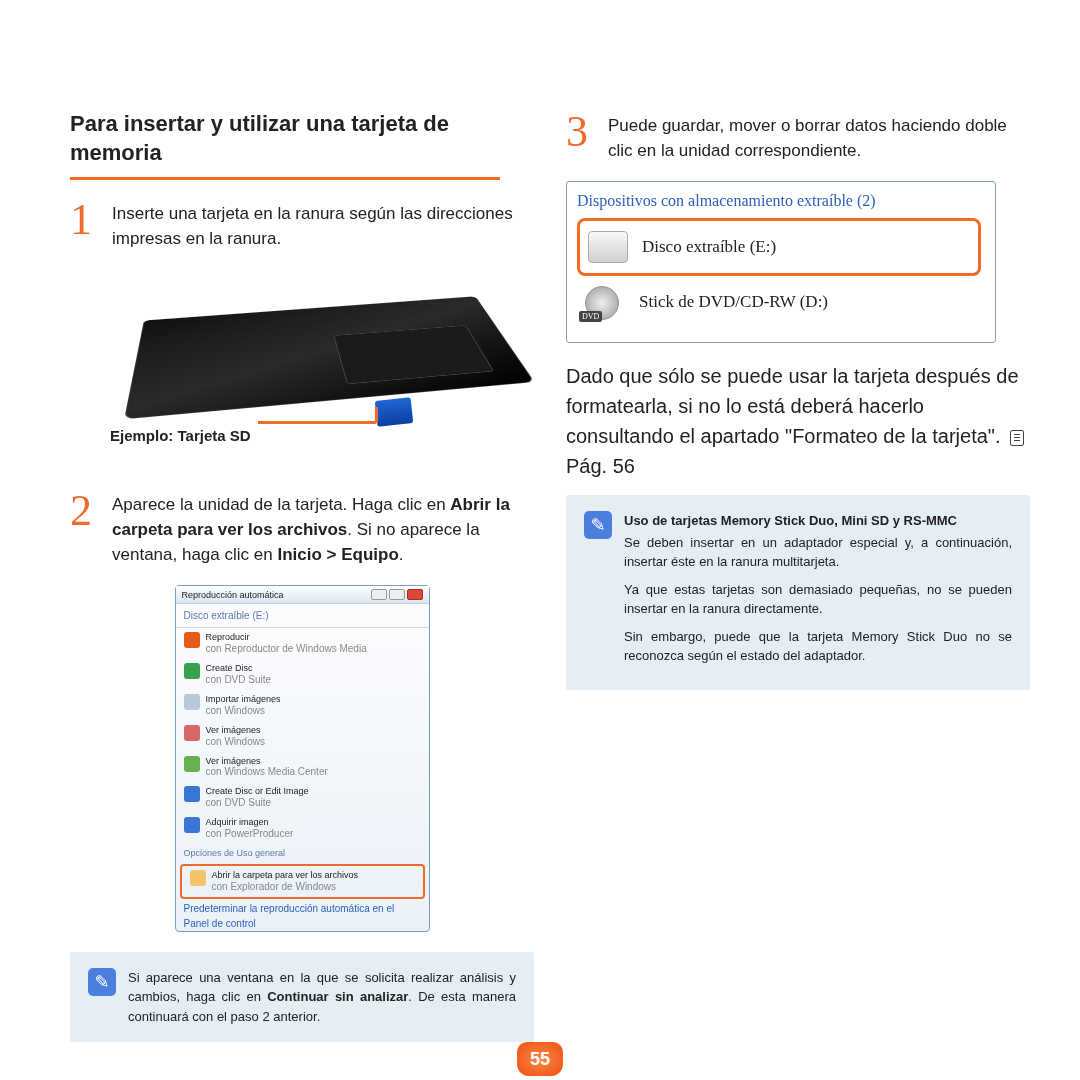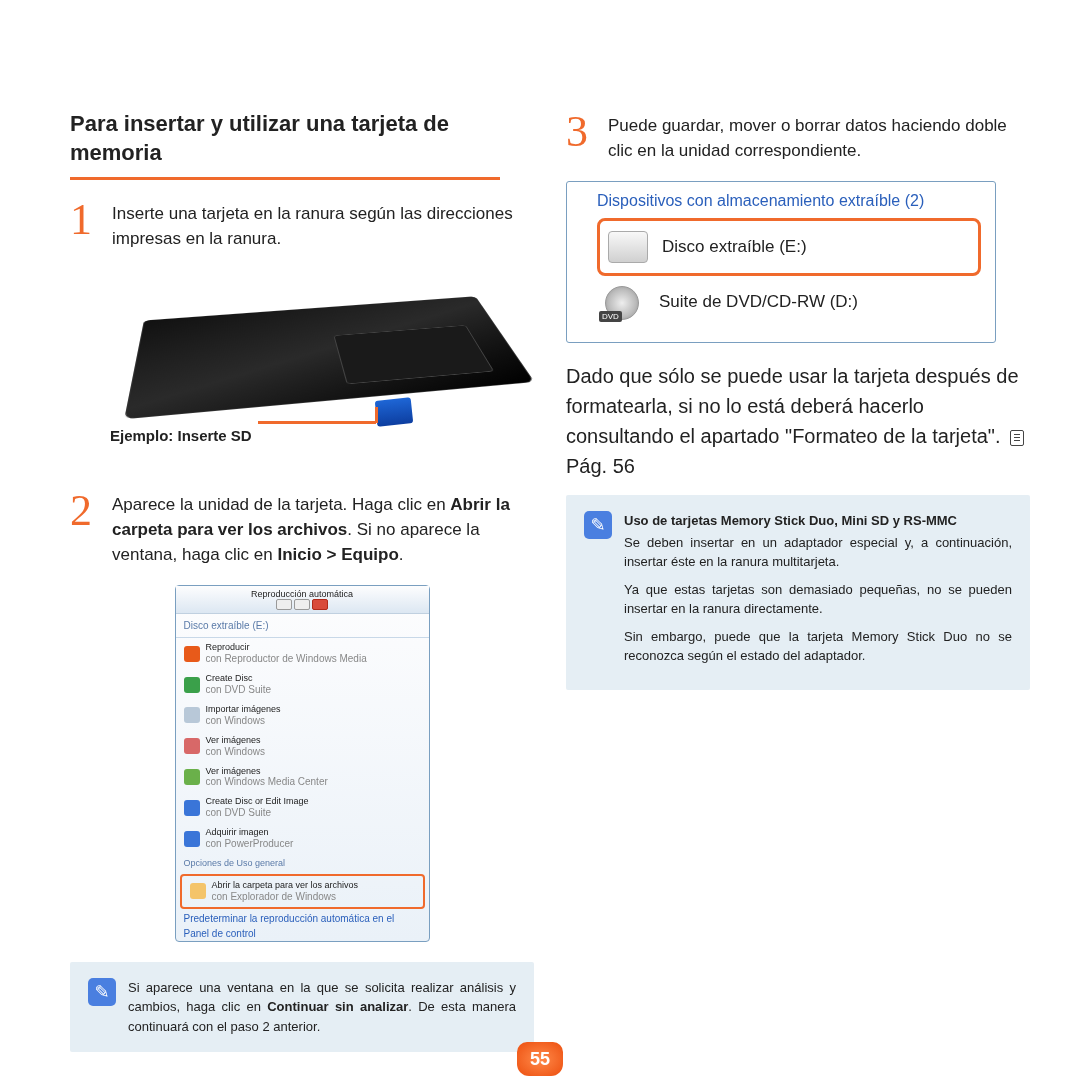--- a/index.html
+++ b/index.html
@@ -110,43 +110,43 @@
     background: linear-gradient(#fdfdfe,#eaf1f8);
     font-size: 9px;
   }
   .autoplay-title{
     background: linear-gradient(#fdfdfe,#dce7f2);
     border-bottom:1px solid #c0d0e0;
     padding:3px 6px;
     display:flex;
     align-items:center;
     justify-content:space-between;
-    flex-direction:column;
   }
   .wbtns{display:flex;gap:2px}
   .wbtn{width:16px;height:11px;border:1px solid #999;background:#eee;border-radius:2px}
   .wbtn.close{background:#d94a3a;border-color:#b02a1a}
   .autoplay-sub{padding:6px 8px;color:#5a7aa8;font-size:10px;border-bottom:1px solid #c8d8e8}
-  .ap-item{display:flex;gap:6px;padding:4px 8px;align-items:center}
+  .ap-item{display:flex;gap:6px;padding:4px 8px;align-items:flex-start}
   .ap-ico{width:16px;height:16px;flex-shrink:0;border-radius:3px}
   .ap-text{line-height:1.2}
   .ap-main{color:#222}
   .ap-below{color:#888;font-size:10px}
   .ap-grp{color:#5a7aa8;padding:4px 8px;font-size:9px}
   .ap-highlight{border:2px solid #f06a2c;border-radius:4px;margin:2px 4px}
   .ap-link{color:#2a5fbb;padding:2px 8px;font-size:10px}
 
   
   .devices {
     border:1px solid #7a9fc0;
     border-radius:3px;
-    padding:10px 14px 14px 30px;
+    padding:10px 14px 14px 10px;
     background:#fff;
     margin:6px 0 18px 0;
     width:430px;
+    font-family:Liberation Serif, serif;
   }
   .devices-title{color:#2a5fbb;font-size:16px;margin-bottom:8px}
   .dev-row{display:flex;align-items:center;gap:14px;padding:10px 8px}
   .dev-row.hl{border:3px solid #f06a2c;border-radius:8px}
   .dev-ico{width:40px;height:32px;border-radius:4px;position:relative}
   .dev-hd{
     background:linear-gradient(#f8f8f8,#d0d0d0);
     border:1px solid #aaa;
   }
   .dev-dvd{
@@ -215,21 +215,21 @@
 
     <div class="step">
       <div class="step-num">1</div>
       <div class="step-text">Inserte una tarjeta en la ranura según las direcciones impresas en la ranura.</div>
     </div>
 
     <div class="laptop-wrap">
       <div class="laptop"></div>
       <div class="sd-card"></div>
       <div class="callout-line"></div>
-      <div class="callout">Ejemplo: Inserte SD</div>
+      <div class="callout">Ejemplo: Tarjeta SD</div>
     </div>
 
     <div class="step">
       <div class="step-num">2</div>
       <div class="step-text">
         <span>Aparece la unidad de la tarjeta. Haga clic en </span>
         <span class="bold">Abrir la carpeta para ver los archivos</span><span>. Si no aparece la ventana, haga clic en </span><span class="bold">Inicio &gt; Equipo</span><span>.</span>
       </div>
     </div>
 
@@ -326,21 +326,21 @@
       <div class="devices-title">Dispositivos con almacenamiento extraíble (2)</div>
       <div class="dev-row hl">
         <div class="dev-ico dev-hd"></div>
         <div class="dev-label">Disco extraíble (E:)</div>
       </div>
       <div class="dev-row">
         <div class="dev-ico" style="position:relative">
           <div class="dev-dvd"></div>
           <div class="dev-dvd-badge">DVD</div>
         </div>
-        <div class="dev-label">Suite de DVD/CD-RW (D:)</div>
+        <div class="dev-label">Stick de DVD/CD-RW (D:)</div>
       </div>
     </div>
 
     <div class="para">
       <span>Dado que sólo se puede usar la tarjeta después de formatearla, si no lo está deberá hacerlo consultando el apartado "Formateo de la tarjeta".</span>
       <span class="pg-ico"></span>
       <span>Pág. 56</span>
     </div>
 
     <div class="note">

